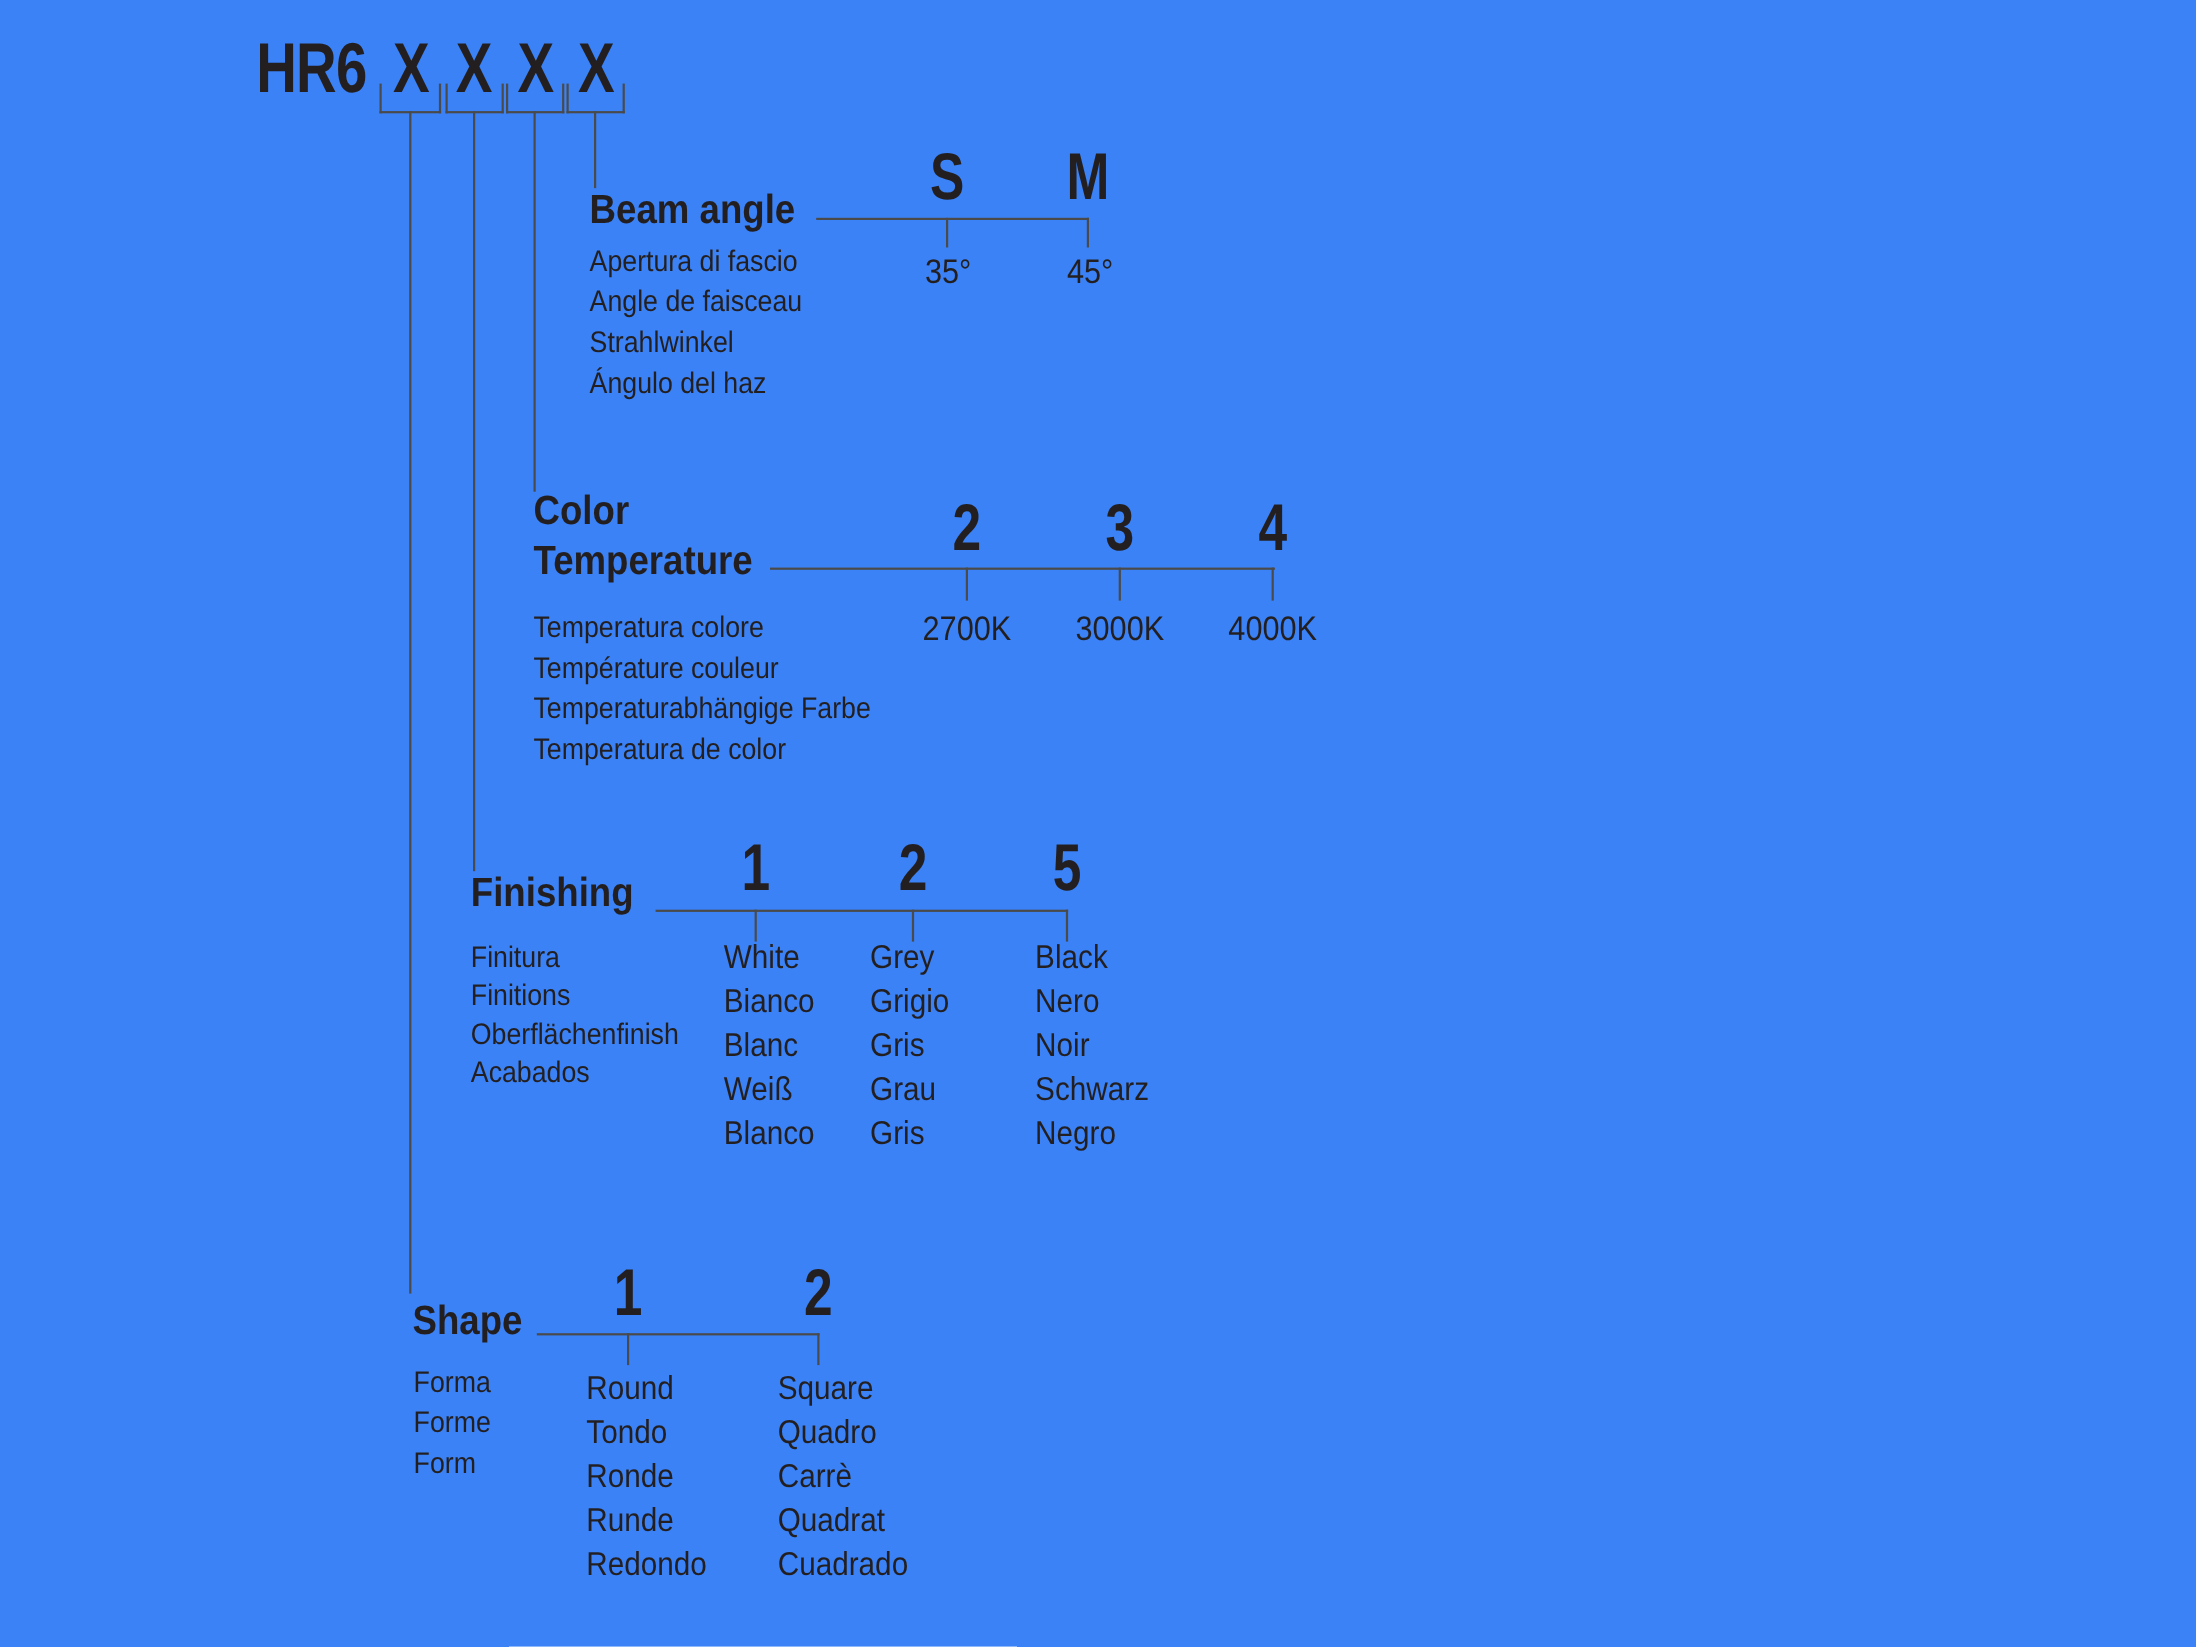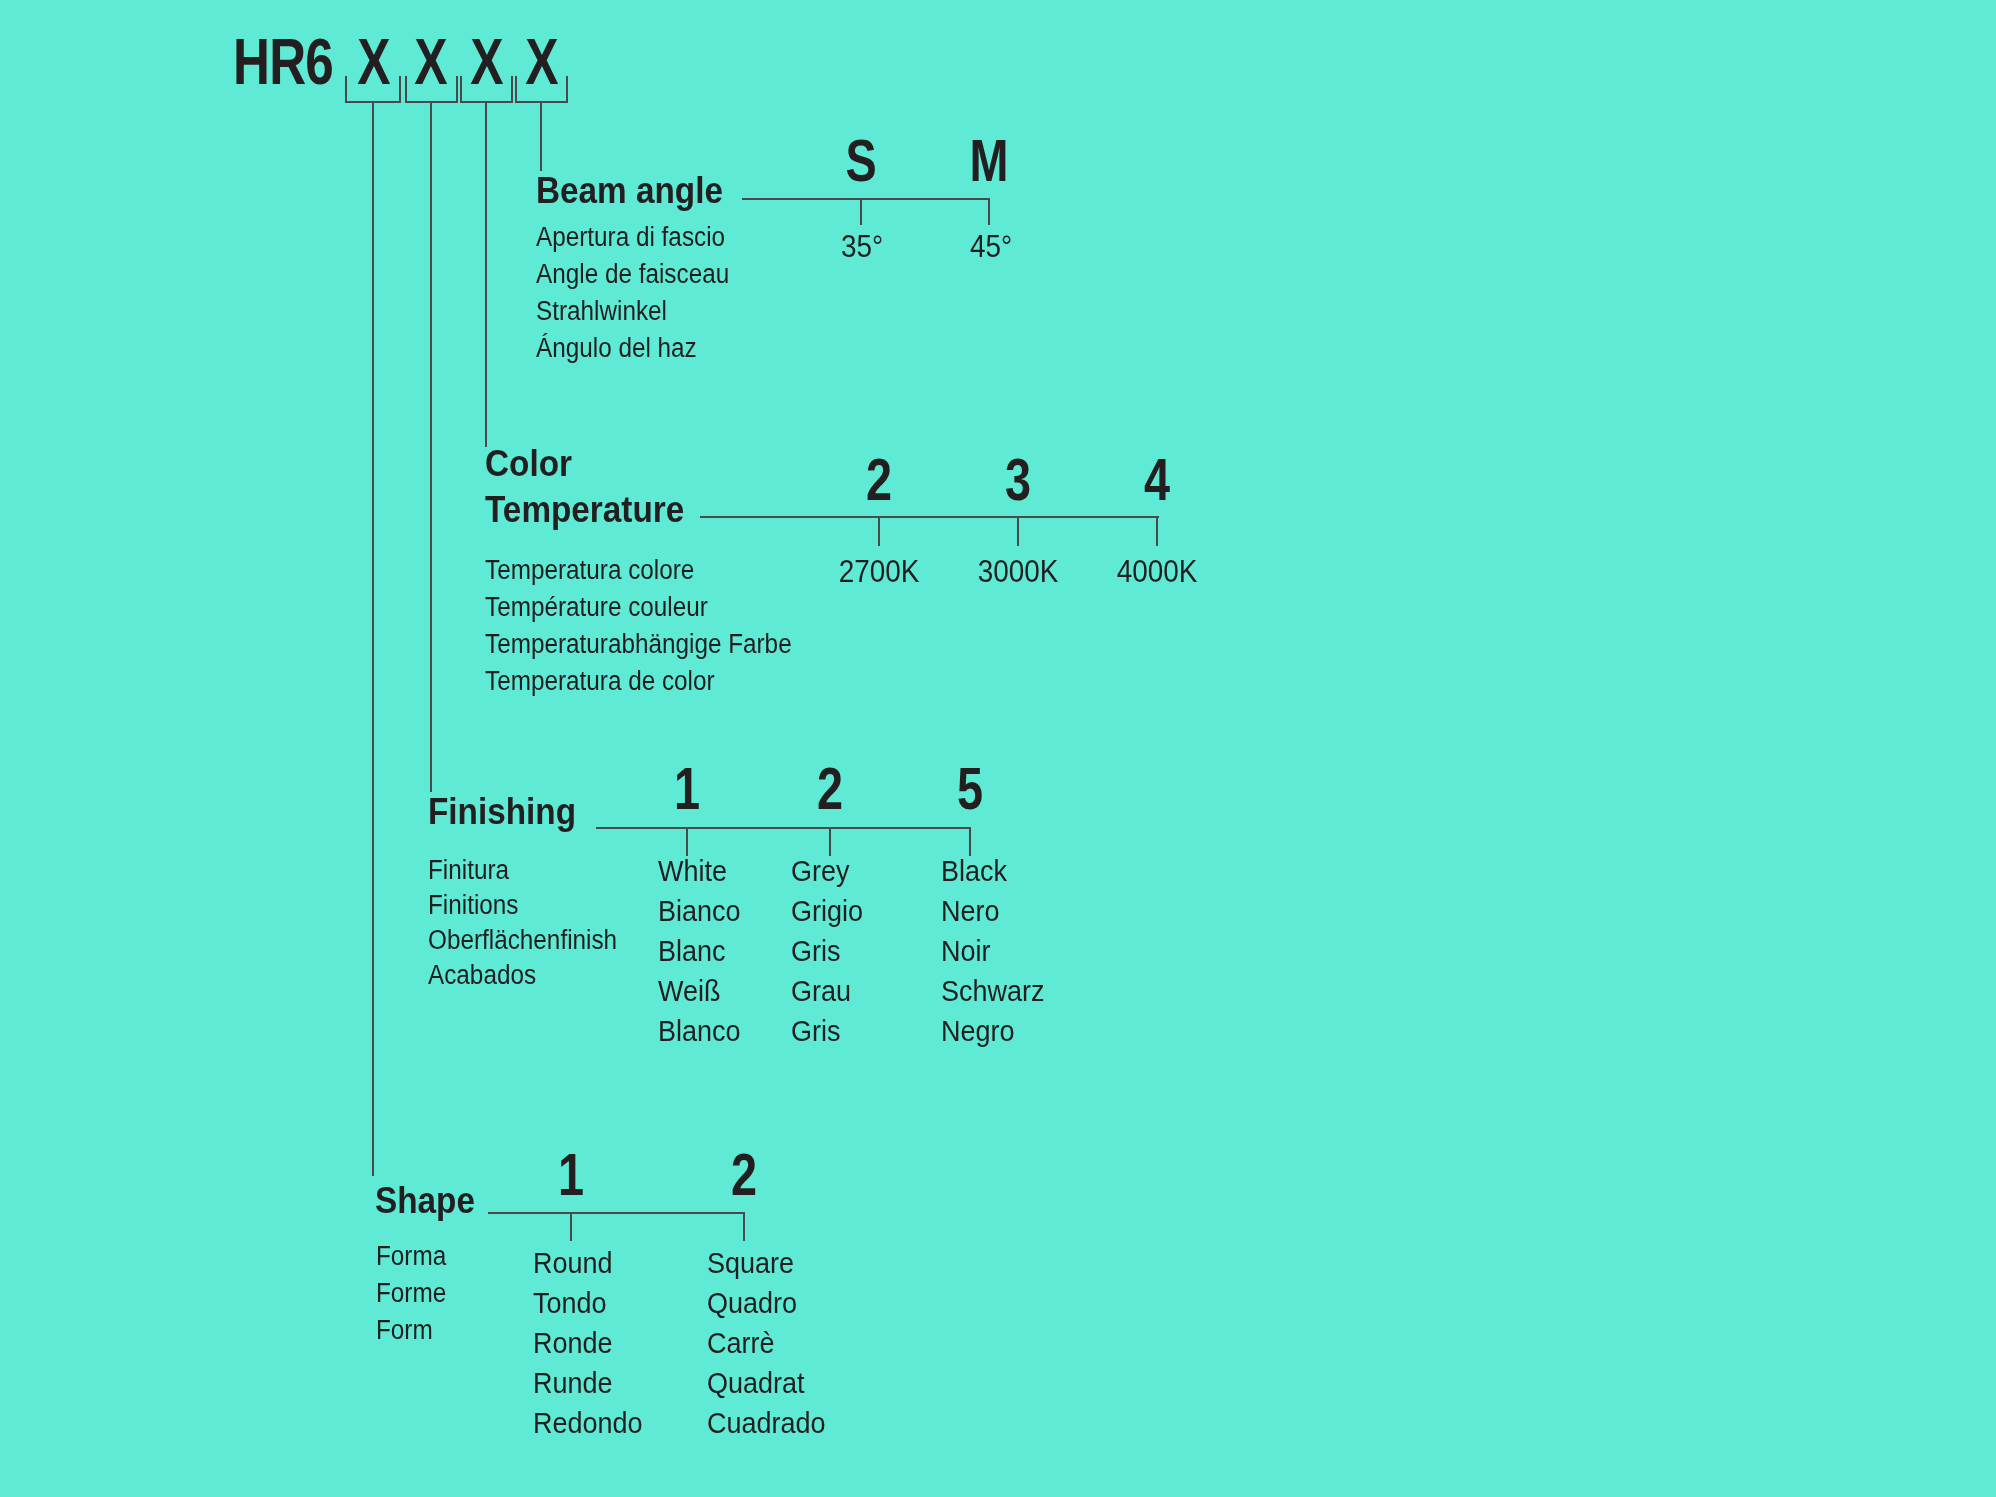--- a/index.html
+++ b/index.html
@@ -4,21 +4,21 @@
 <style>
   html, body {
     margin: 0;
     padding: 0;
     background: #ffffff;
   }
   .stage {
     position: relative;
     width: 1996px;
     height: 1497px;
-    background: #5eead4;
+    background: #3b82f6;
     font-family: "Liberation Sans", sans-serif;
     color: #231f20;
     overflow: hidden;
   }
   
   .prefix {
     position: absolute;
     left: 233px;
     top: 30px;
     font-size: 64px;

